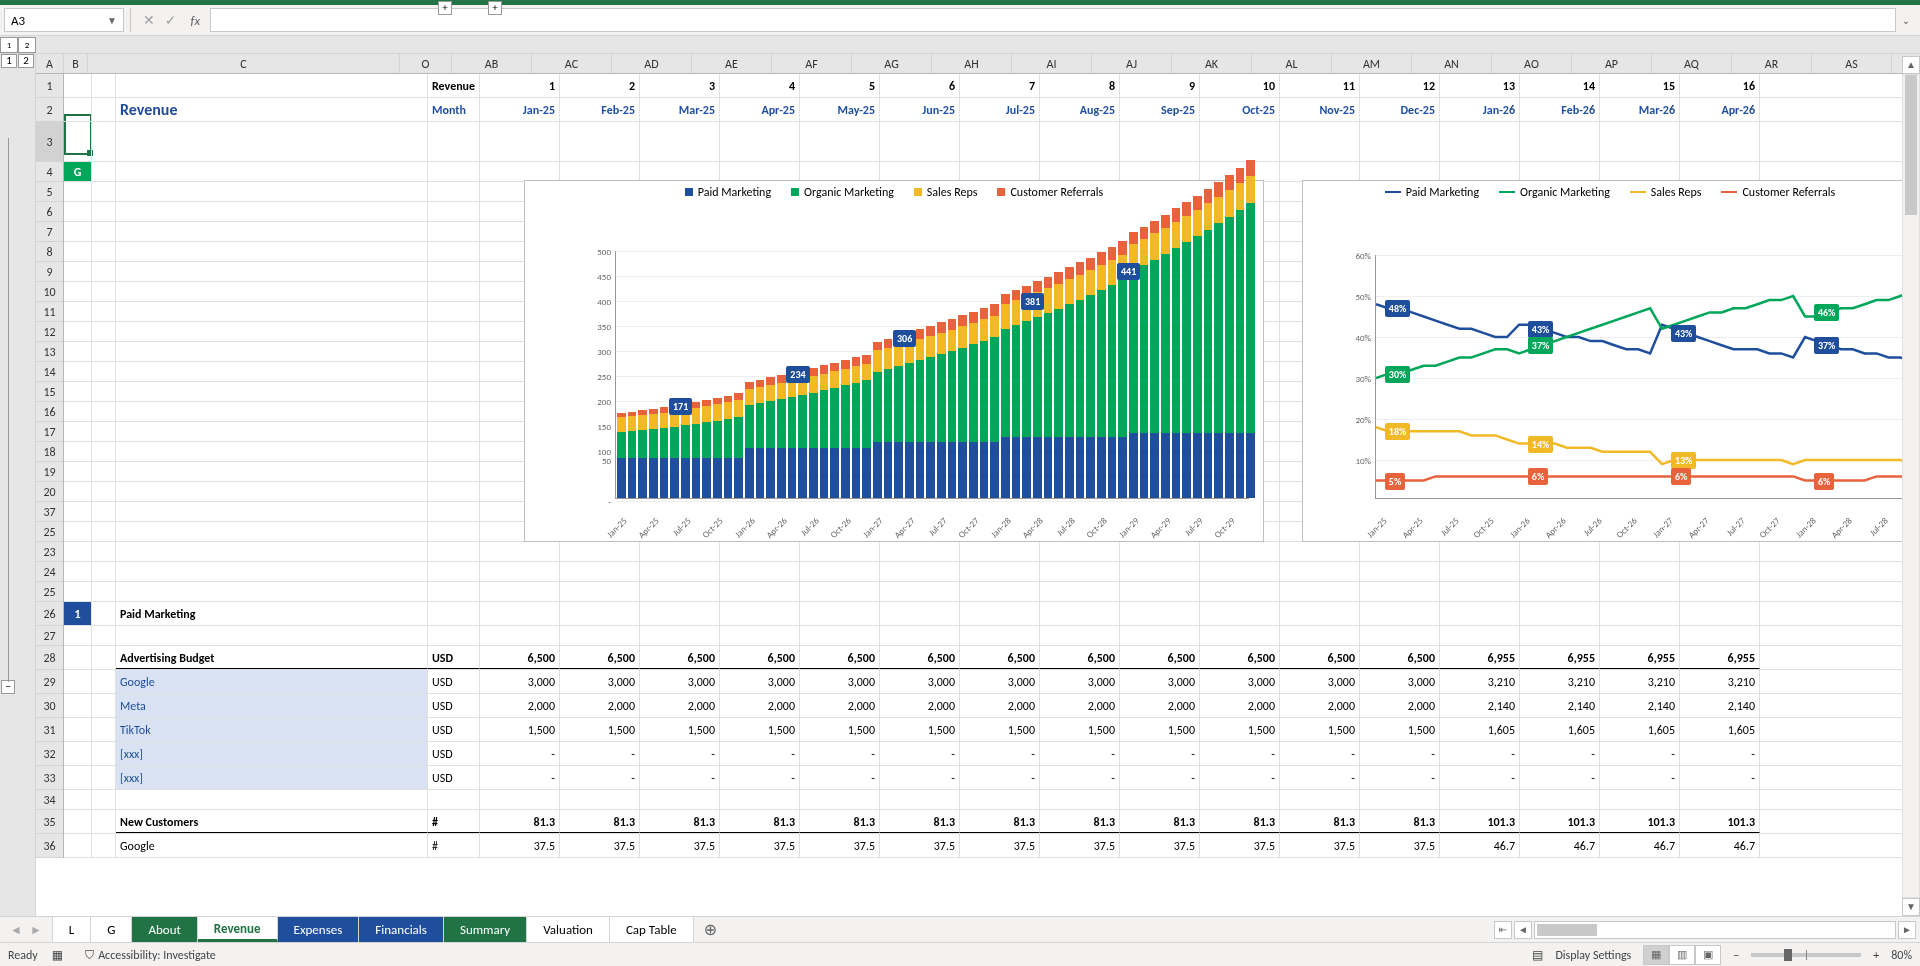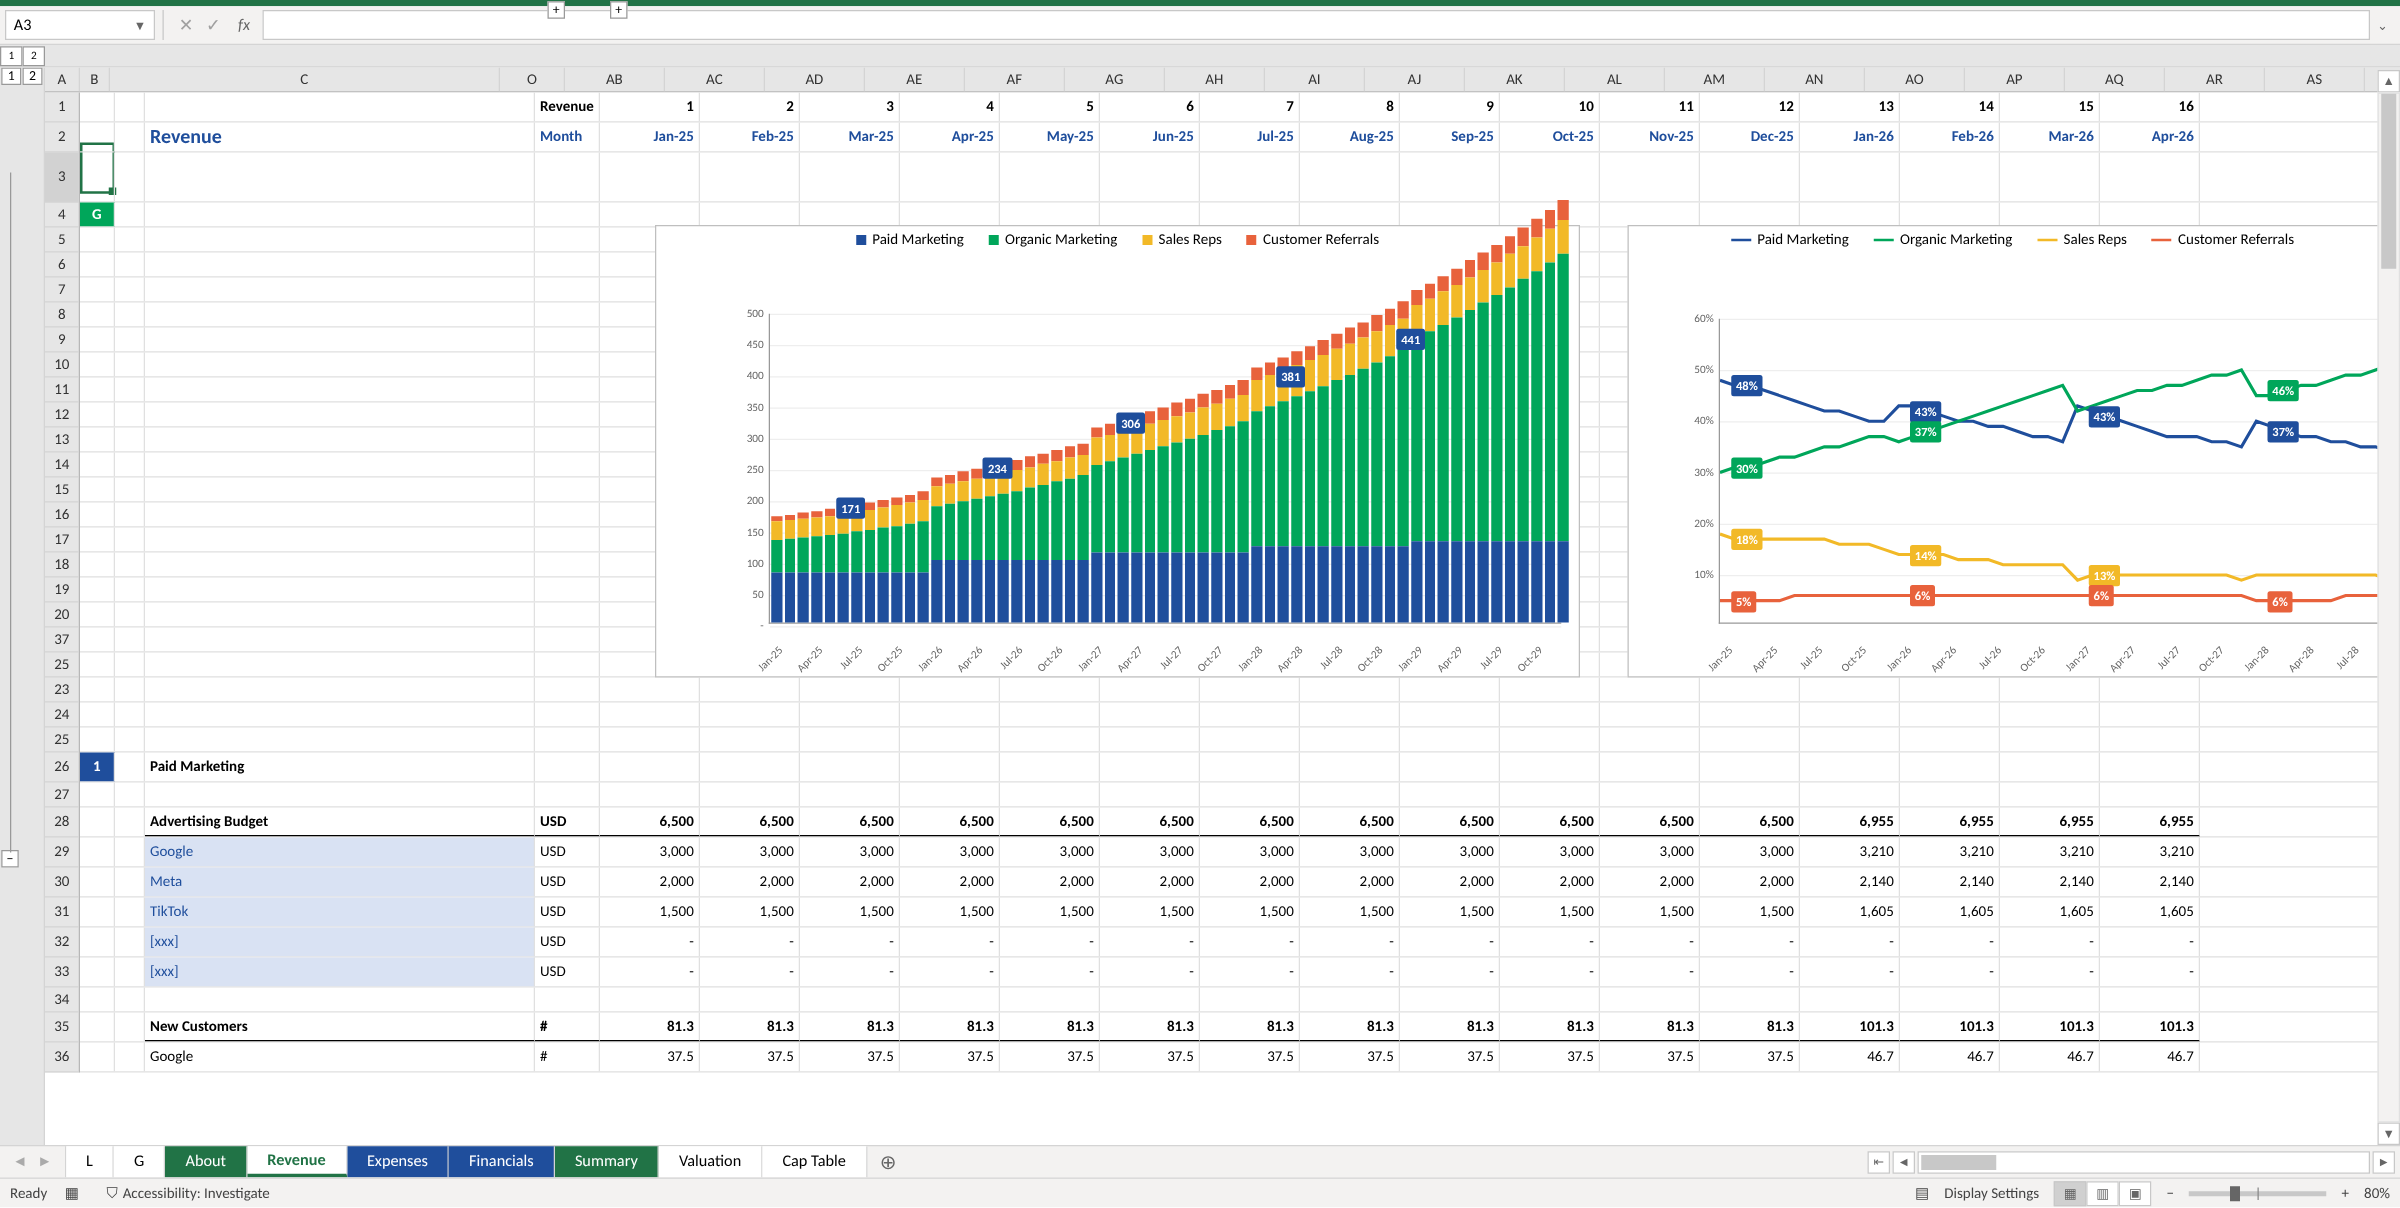--- a/index.html
+++ b/index.html
@@ -1018,21 +1018,21 @@
           <span>Sales Reps</span>
         </div>
       <div class="li">
           <span class="sw" style="background:#e8623c"></span>
           <span>Customer Referrals</span>
         </div>
     </div>
     <div class="bar-chart" id="barchart">
       <div class="bar-yaxis" id="bar-yaxis">
           <div class="bar-yt" style="top: 250px;">-</div>
-          <div class="bar-yt" style="top: 225px;">50</div>
+          <div class="bar-yt" style="top: 209px;">50</div>
           <div class="bar-yt" style="top: 200px;">100</div>
           <div class="bar-yt" style="top: 175px;">150</div>
           <div class="bar-yt" style="top: 150px;">200</div>
           <div class="bar-yt" style="top: 125px;">250</div>
           <div class="bar-yt" style="top: 100px;">300</div>
           <div class="bar-yt" style="top: 75px;">350</div>
           <div class="bar-yt" style="top: 50px;">400</div>
           <div class="bar-yt" style="top: 25px;">450</div>
           <div class="bar-yt" style="top: 0px;">500</div>
         </div>

